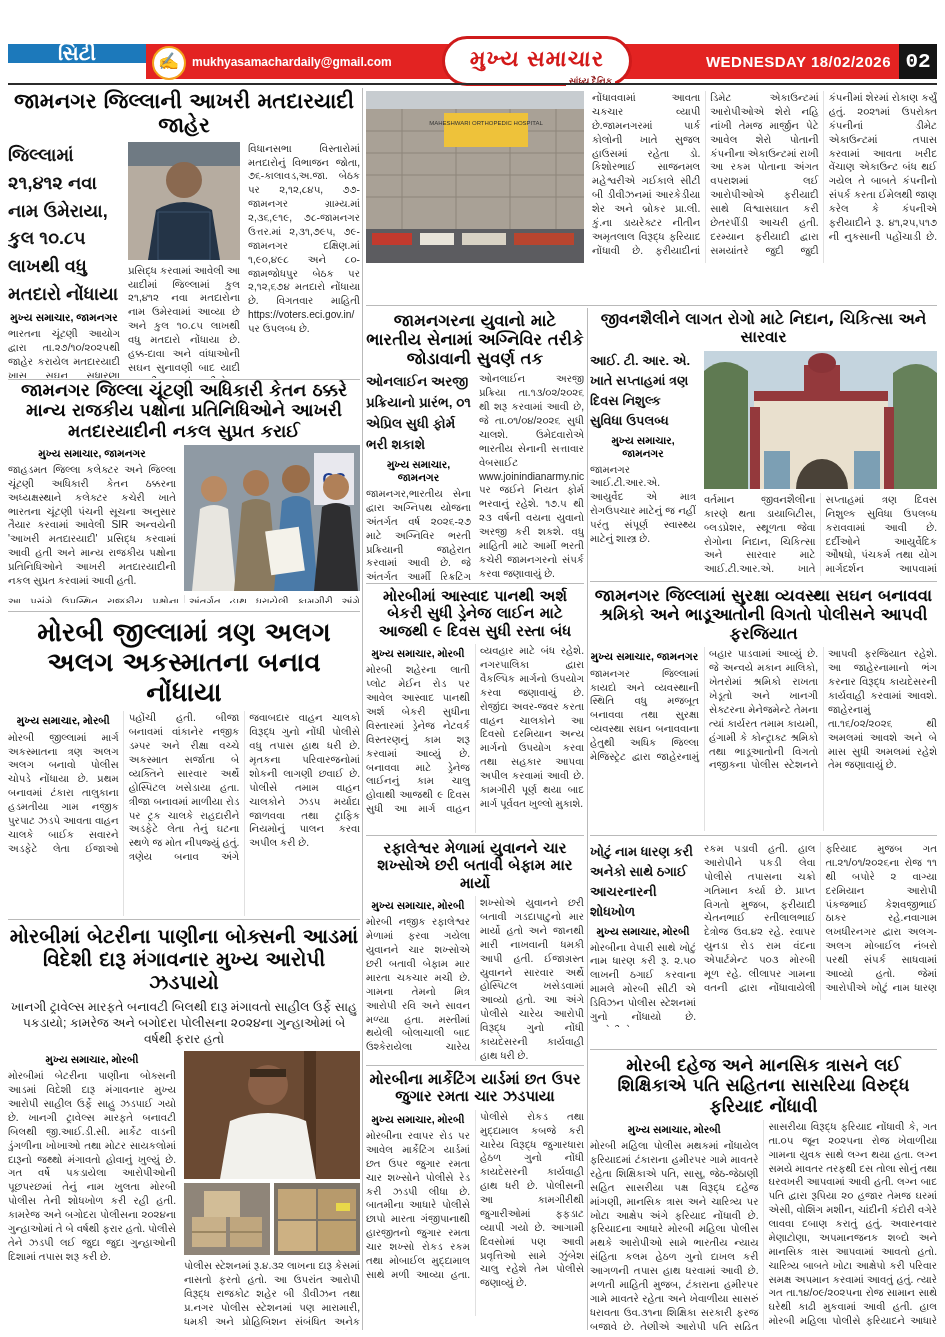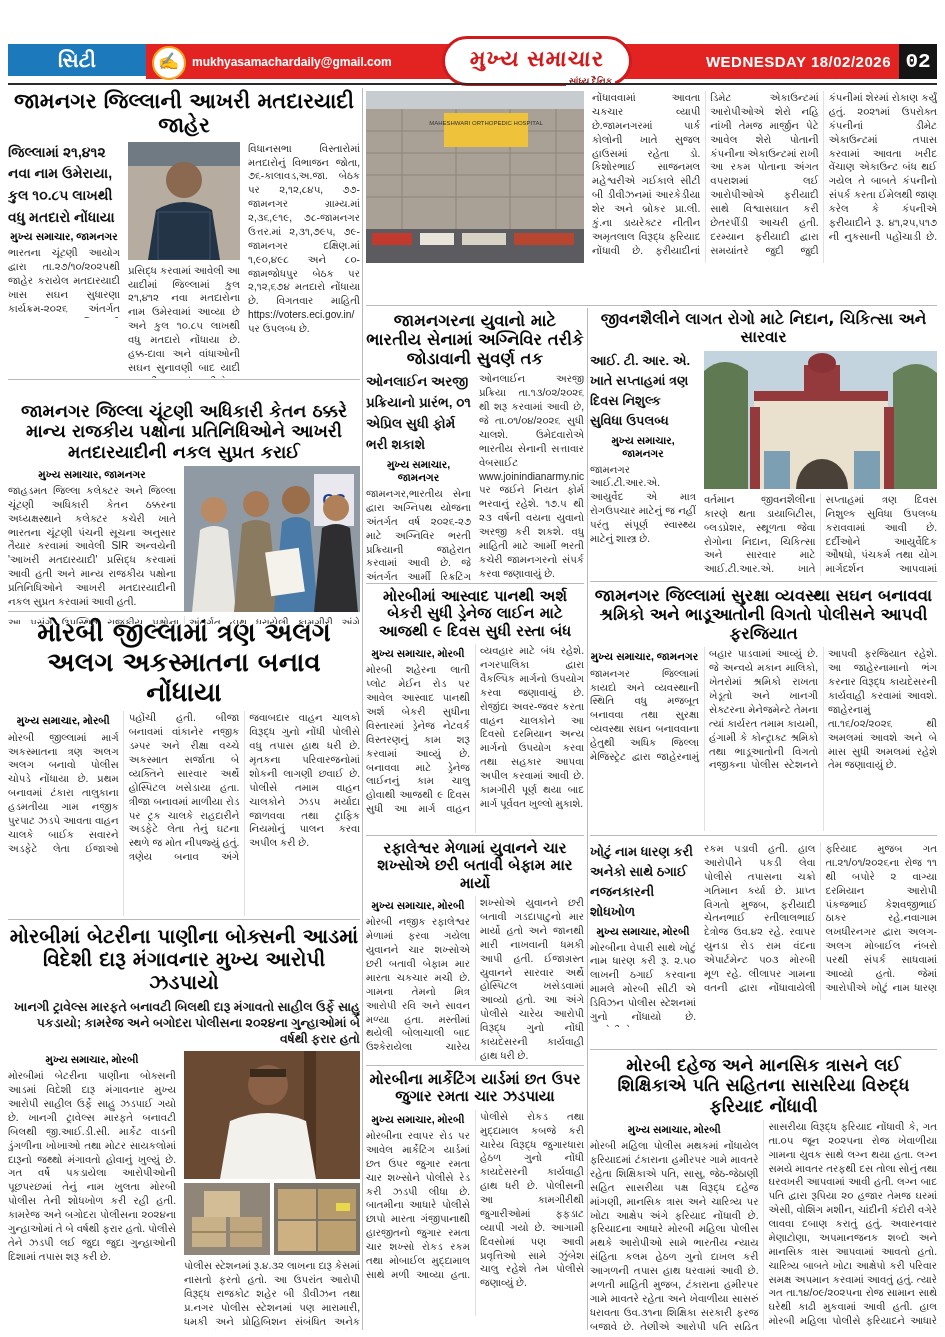--- a/index.html
+++ b/index.html
@@ -1,19 +1,19 @@
 <!DOCTYPE html>
 <html><head>
 <meta charset="utf-8">
 <style>
   html,body{margin:0;padding:0;background:#e9e9e9;}
   .page{position:relative;width:945px;height:1337px;background:#ffffff;margin:0 auto;
         font-family:"Liberation Sans",sans-serif;overflow:hidden;}
   
-  .tb-blue{position:absolute;left:8px;top:44px;width:138px;height:32px;background:#1c79bb;
+  .tb-blue{position:absolute;left:8px;top:44px;width:138px;height:19px;background:#1c79bb;
            color:#fff;font-weight:bold;font-size:20px;display:flex;align-items:center;justify-content:center;}
   .tb-red{position:absolute;left:146px;top:44px;width:791px;height:35px;background:#e32322;}
   .hand-ic{position:absolute;left:6px;top:2px;width:30px;height:30px;border-radius:50%;
            background:#fff;border:2px solid #f4a21c;color:#e8731c;font-size:17px;line-height:28px;text-align:center;}
   .tb-mail{position:absolute;left:46px;top:0;height:35px;display:flex;align-items:center;
            color:#fff;font-weight:bold;font-size:12px;}
   .logo{position:absolute;left:296px;top:-8px;width:190px;height:50px;background:#fff;
         border:3px solid #cf1b1b;border-radius:28px;box-sizing:border-box;text-align:center;}
   .logo-title{color:#d31a1a;font-weight:bold;font-size:22px;line-height:40px;letter-spacing:1px;
               text-shadow:0 1px 0 #fff;transform:skewX(-4deg);}
@@ -21,22 +21,22 @@
             font-size:9px;font-weight:bold;padding:0 3px;}
   .tb-date{position:absolute;right:46px;top:0;height:35px;display:flex;align-items:center;
            color:#fff;font-weight:bold;font-size:15px;letter-spacing:.5px;}
   .tb-page{position:absolute;right:0;top:0;width:38px;height:35px;background:#151515;color:#fff;
            font-weight:bold;font-size:21px;display:flex;align-items:center;justify-content:center;font-family:Liberation Mono, monospace;}
   .hdr-rule{position:absolute;left:8px;top:83px;width:929px;height:2px;background:#2b2b2b;}
   
   .article{position:absolute;box-sizing:border-box;overflow:hidden;}
   .hl{font-weight:bold;color:#090909;text-align:center;line-height:1.16;margin:1px 0 4px 0;
       font-family:"DejaVu Sans","Liberation Sans",sans-serif;}
-  .sub{font-weight:bold;color:#161616;text-align:right;line-height:1.3;margin:0 0 4px 0;}
-  .lead{font-weight:bold;color:#111;font-size:14px;line-height:1.55;}
+  .sub{font-weight:normal;color:#161616;text-align:center;line-height:1.3;margin:0 0 4px 0;}
+  .lead{font-weight:bold;color:#111;font-size:18px;line-height:1.55;}
   .byline{font-weight:bold;font-size:10.5px;text-align:center;color:#000;margin:2px 0 3px 0;}
   .body{font-size:10.2px;line-height:1.36;text-align:justify;color:#1c1c1c;overflow:hidden;}
   .cols2{column-count:2;column-gap:10px;column-rule:1px solid #e0e0e0;}
   .cols3{column-count:3;column-gap:10px;column-rule:1px solid #e0e0e0;}
   .row{display:flex;gap:8px;}
   .photo{display:block;background:#d8d8d8;}
   .vline{position:absolute;width:1px;background:#b9b9b9;}
   .hline{position:absolute;height:1px;background:#b9b9b9;}
 </style>
 </head>
@@ -114,21 +114,21 @@
         <rect x="0" y="138" width="218" height="34" fill="#5c5c60"></rect>
         <rect x="6" y="142" width="40" height="12" fill="#c23a2e"></rect>
           <rect x="54" y="142" width="34" height="12" fill="#e8e4da"></rect>
         <rect x="96" y="142" width="44" height="12" fill="#d8d2c4"></rect>
           <rect x="148" y="142" width="60" height="12" fill="#b8452f"></rect>
       </svg>
       <div class="body cols3" style="flex:1;height:172px;">નોંધાવવામાં આવતા ચકચાર વ્યાપી છે.જામનગરમાં પાર્ક કોલોની ખાતે સુજલ હાઉસમાં રહેતા ડો. કિશોરભાઈ સાજનમલ મહેશ્વરીએ ગઈકાલે સીટી બી ડીવીઝનમાં આરકેડીયા શેર અને બ્રોકર પ્રા.લી. કું.ના ડાયરેક્ટર નીતીન અમૃતલાલ વિરૂદ્ધ ફરિયાદ નોંધાવી છે. ફરીયાદીનાં ડિમેટ એકાઉન્ટમાં આરોપીઓએ શેરો નહિ નાંખી તેમજ માર્જીન પેટે આવેલ શેરો પોતાની કંપનીના એકાઉન્ટમાં રાખી આ રકમ પોતાના અંગત વપરાશમાં લઈ આરોપીઓએ ફરીયાદી સાથે વિશ્વાસઘાત કરી છેતરપીંડી આચરી હતી. દરમ્યાન ફરીયાદી દ્વારા સમયાંતરે જુદી જુદી કંપનીમાં શેરમાં રોકાણ કર્યું હતું. ૨૦૨૧માં ઉપરોક્ત કંપનીનાં ડીમેટ એકાઉન્ટમાં તપાસ કરવામાં આવતા ખરીદ વેંચાણ એકાઉન્ટ બંધ થઈ ગયેલ તે બાબતે કંપનીનો સંપર્ક કરતા ઈમેલથી જાણ કરેલ કે કંપનીએ ફરીયાદીને રૂ. ૪૧,૨૫,૫૧૭ ની નુકસાની પહોંચાડી છે. સીટી બી પોલીસે ગુનો નોંધી વધુ તપાસ હાથ ધરી છે.</div>
     </div>
   </div>
 
-  <div class="article" style="left:8px;top:400px;width:352px;height:224px;">
+  <div class="article" style="left:8px;top:379px;width:352px;height:224px;">
     <div class="hl" style="font-size:17.5px;">જામનગર જિલ્લા ચૂંટણી અધિકારી કેતન ઠક્કરે માન્ય રાજકીય પક્ષોના પ્રતિનિધિઓને આખરી મતદારયાદીની નકલ સુપ્રત કરાઈ</div>
     <div class="row" style="margin-top:2px;">
       <div style="width:168px;">
         <div class="byline">મુખ્ય સમાચાર, જામનગર</div>
         <div class="body" style="height:128px;">જાહડમત જિલ્લા કલેક્ટર અને જિલ્લા ચૂંટણી અધિકારી કેતન ઠક્કરના અધ્યક્ષસ્થાને કલેક્ટર કચેરી ખાતે ભારતના ચૂંટણી પંચની સૂચના અનુસાર તૈયાર કરવામાં આવેલી SIR અન્વયેની 'આખરી મતદારયાદી' પ્રસિદ્ધ કરવામાં આવી હતી અને માન્ય રાજકીય પક્ષોના પ્રતિનિધિઓને આખરી મતદારયાદીની નકલ સુપ્રત કરવામાં આવી હતી.</div>
       </div>
       <svg class="photo" width="176" height="146" viewBox="0 0 176 146" preserveAspectRatio="none">
         <rect width="176" height="146" fill="#8f9aa4"></rect>
         <rect x="130" y="8" width="40" height="52" fill="#e8e8ee"></rect>
         <text x="150" y="40" font-size="16" font-weight="bold" text-anchor="middle" fill="#1d3d8f">CC</text>
@@ -216,21 +216,21 @@
     <div class="hl" style="font-size:15px;">રફાલેશ્વર મેળામાં યુવાનને ચાર શખ્સોએ છરી બતાવી બેફામ માર માર્યો</div>
     <div class="body cols2" style="height:172px;margin-top:3px;">
       <div class="byline">મુખ્ય સમાચાર, મોરબી</div>
       <span>મોરબી નજીક રફાલેશ્વર મેળામાં ફરવા ગયેલા યુવાનને ચાર શખ્સોએ છરી બતાવી બેફામ માર મારતા ચકચાર મચી છે. ગામના તેમનો મિત્ર આરોપી રવિ અને સાવન મળ્યા હતા. મસ્તીમાં થયેલી બોલાચાલી બાદ ઉશ્કેરાયેલા ચારેય શખ્સોએ યુવાનને છરી બતાવી ગડદાપાટુનો માર માર્યો હતો અને જાનથી મારી નાખવાની ધમકી આપી હતી. ઈજાગ્રસ્ત યુવાનને સારવાર અર્થે હોસ્પિટલ ખસેડવામાં આવ્યો હતો. આ અંગે પોલીસે ચારેય આરોપી વિરૂદ્ધ ગુનો નોંધી કાયદેસરની કાર્યવાહી હાથ ધરી છે.</span>
     </div>
   </div>
 
   <div class="article" style="left:590px;top:839px;width:347px;height:206px;">
     <div class="row" style="margin-top:3px;">
       <div style="width:106px;">
-        <div class="lead" style="font-size:13px;text-align:left;">ખોટું નામ ધારણ કરી અનેકો સાથે ઠગાઈ નજનકારની શોધખોળ</div>
+        <div class="lead" style="font-size:13px;text-align:left;">ખોટું નામ ધારણ કરી અનેકો સાથે ઠગાઈ આચરનારની શોધખોળ</div>
         <div class="byline">મુખ્ય સમાચાર, મોરબી</div>
         <div class="body" style="height:86px;">મોરબીના વેપારી સાથે ખોટું નામ ધારણ કરી રૂ. ૨.૫૦ લાખની ઠગાઈ કરવાના મામલે મોરબી સીટી એ ડિવિઝન પોલીસ સ્ટેશનમાં ગુનો નોંધાયો છે. આરોપીએ અલગ-અલગ મોબાઈલ નંબર પરથી ફોન કરી છુટા નોટોના બંડલ આપવાની લાલચ આપી આંગડિયા પેઢી મારફતે</div>
       </div>
       <div class="body cols2" style="width:233px;height:158px;">રકમ પડાવી હતી. હાલ આરોપીને પકડી લેવા પોલીસે તપાસના ચક્રો ગતિમાન કર્યા છે. પ્રાપ્ત વિગતો મુજબ, ફરીયાદી ચેતનભાઈ રતીલાલભાઈ દેત્રોજ ઉવ.૪૨ રહે. રવાપર યુનડા રોડ રામ વંદના એપાર્ટમેન્ટ ૫૦૩ મોરબી મૂળ રહે. લીલાપર ગામના વતની દ્વારા નોંધાવાયેલી ફરિયાદ મુજબ ગત તા.૨૧/૦૧/૨૦૨૬ના રોજ ૧૧ થી બપોરે ૨ વાગ્યા દરમિયાન આરોપી પંકજભાઈ કેશવજીભાઈ ઠાકર રહે.નવાગામ લખધીરનગર દ્વારા અલગ-અલગ મોબાઈલ નંબરો પરથી સંપર્ક સાધવામાં આવ્યો હતો. જેમાં આરોપીએ ખોટું નામ ધારણ કરી રૂ. ૧૦ અને ૨૦ના છુટા નોટોના બંડલ સસ્તામાં આપવાની લાલચ આપી વિશ્વાસમાં લઈને રૂ. ૨,૫૦,૦૦૦/- ની રકમ ખોટા નામે આર.આર. આંગડિયા પેઢી મારફતે આંગડિયું કરાવી ફરીયાદી તથા અન્યો સાથે ઠગાઈ કરી હતી. હાલ સમગ્ર બનાવ મામલે સીટી એ ડિવિઝન પોલીસે આરોપી વિરૂદ્ધ ગુનો નોંધી તેને પકડી લેવા તપાસની તજવીજ શરૂ કરી છે.</div>
     </div>
   </div>
 
   <div class="article" style="left:8px;top:924px;width:352px;height:406px;">
     <div class="hl" style="font-size:20px;">મોરબીમાં બેટરીના પાણીના બોક્સની આડમાં વિદેશી દારૂ મંગાવનાર મુખ્ય આરોપી ઝડપાયો</div>
     <div class="sub" style="font-size:12.5px;">ખાનગી ટ્રાવેલ્સ મારફતે બનાવટી બિલથી દારૂ મંગાવતો સાહીલ ઉર્ફે સાહુ પકડાયો; કામરેજ અને બગોદરા પોલીસના ૨૦૨૪ના ગુન્હાઓમાં બે વર્ષથી ફરાર હતો</div>

